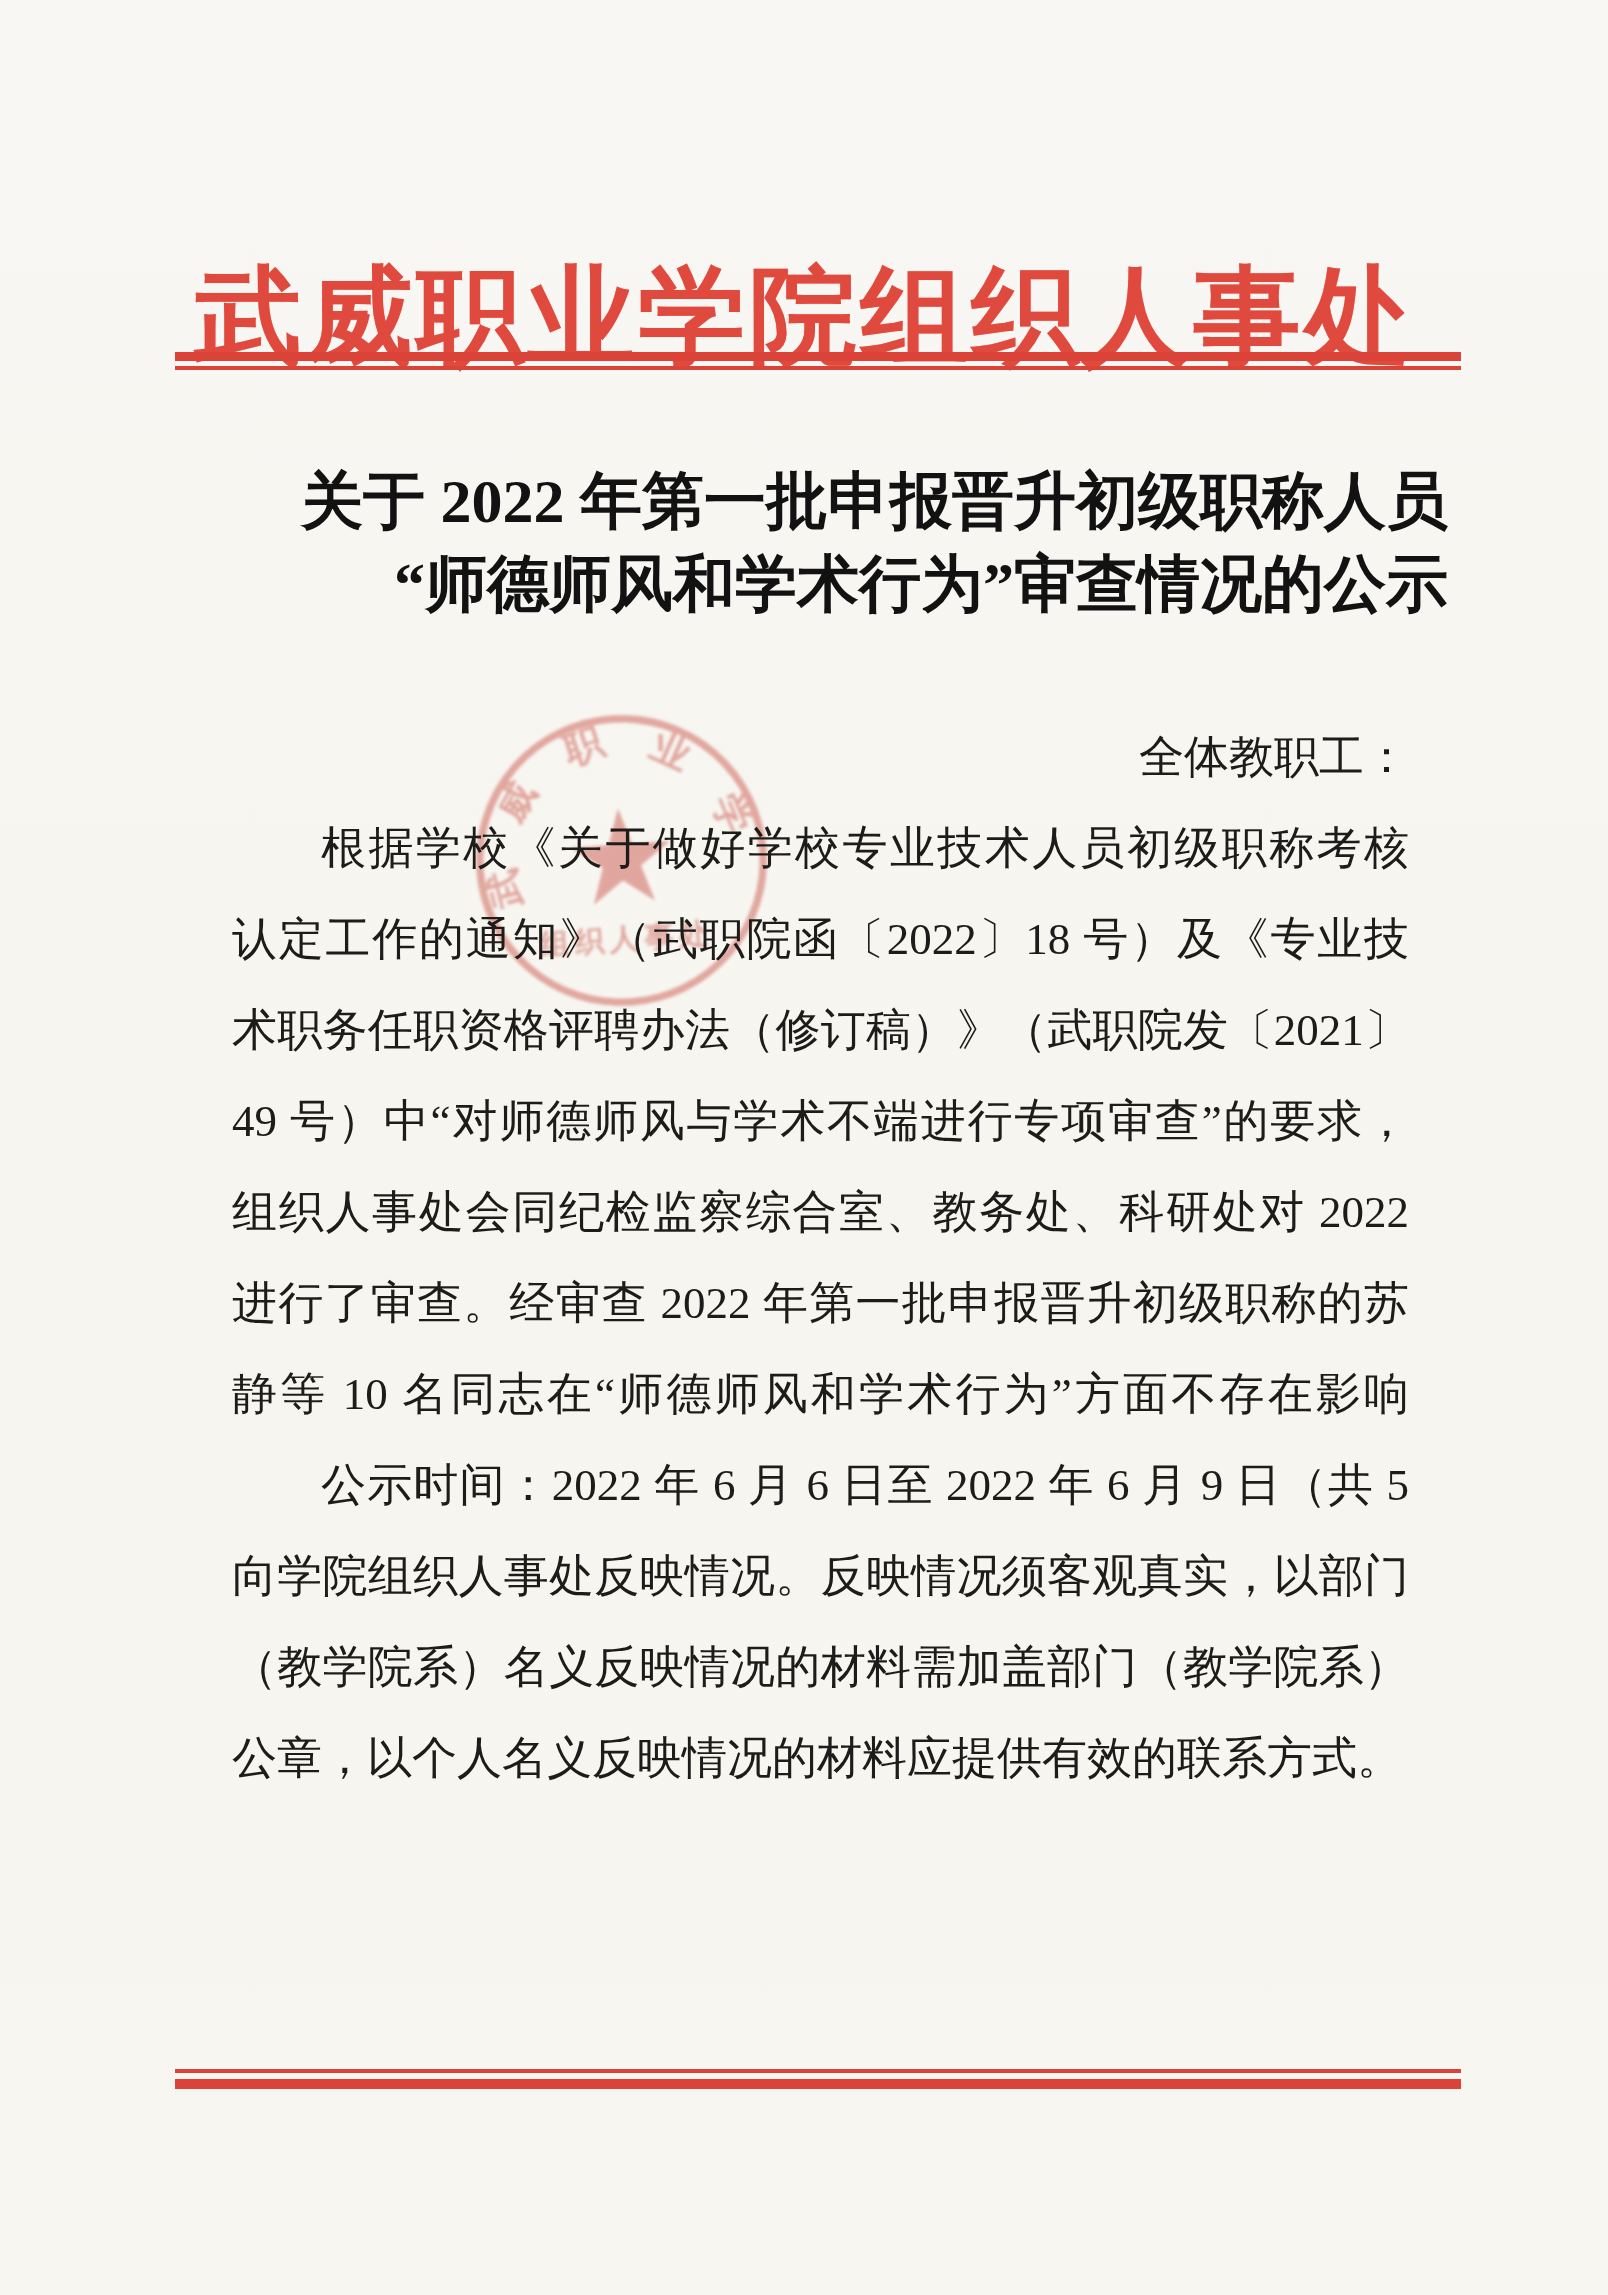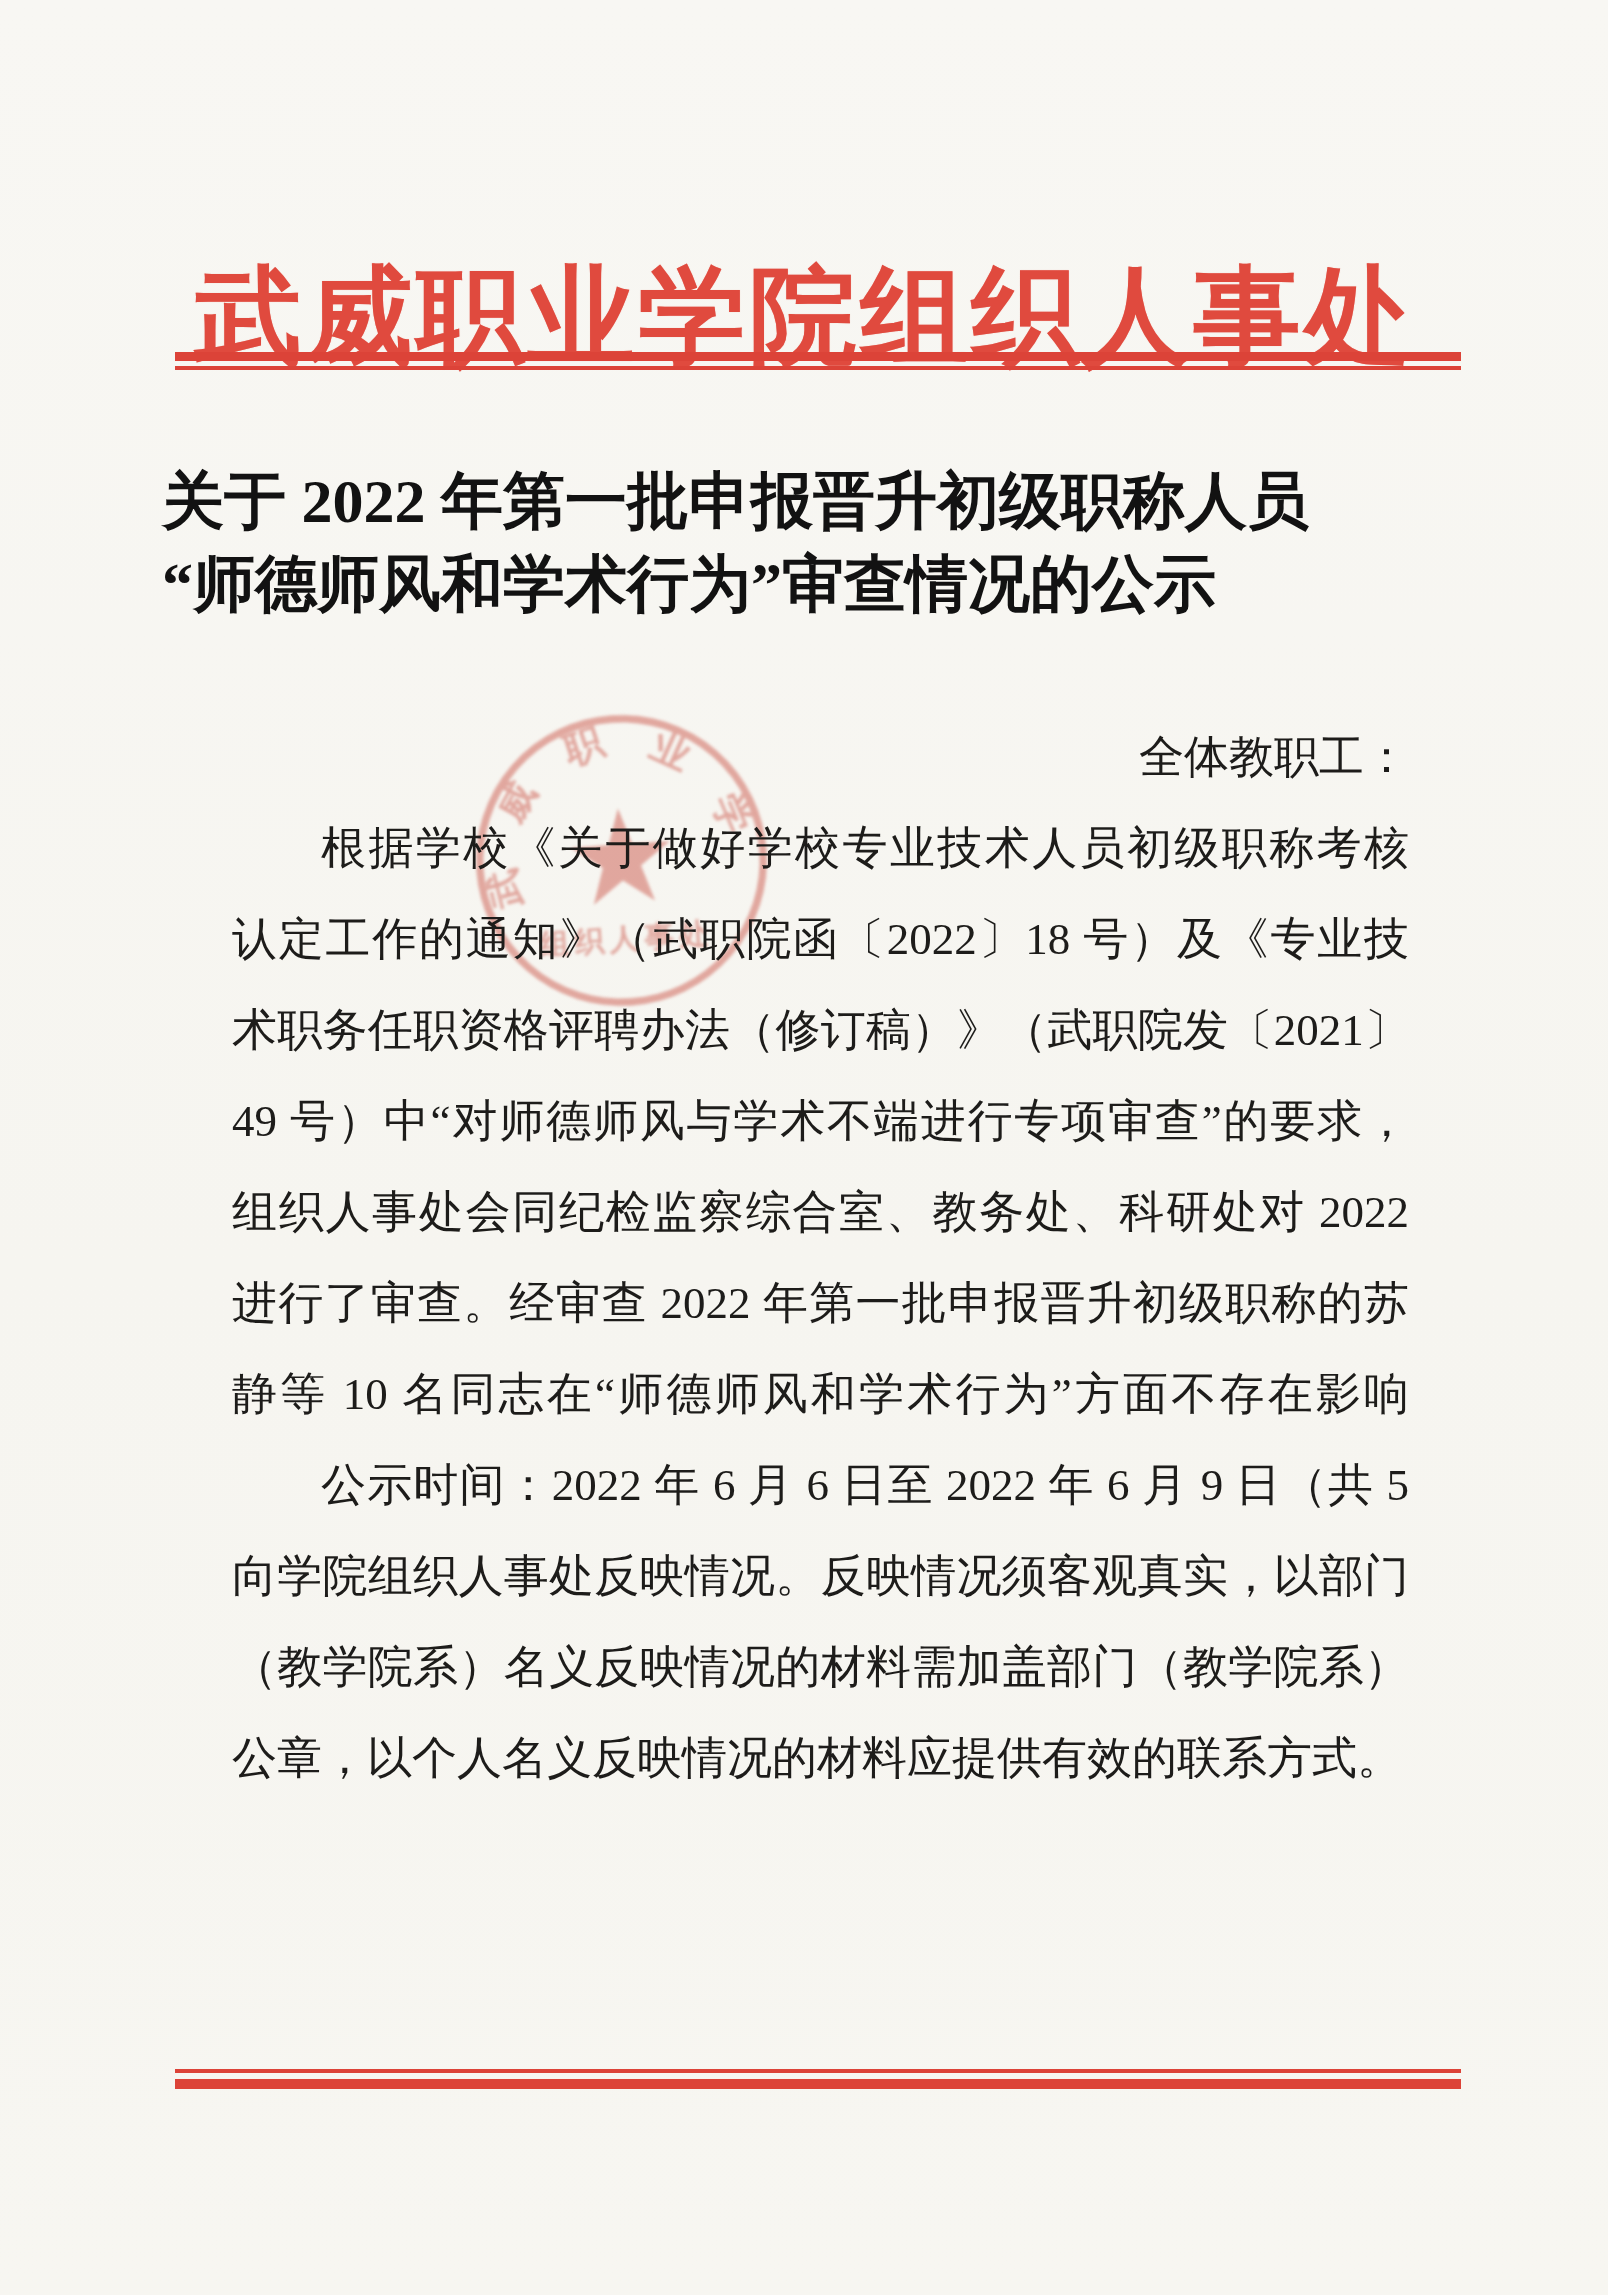--- a/index.html
+++ b/index.html
@@ -25,21 +25,21 @@
     margin-top: 40px;
   }
   .rule { position: absolute; left: 175px; width: 1286px; background: #dc4338; }
   .rule.r-top-thick    { top: 352px;  height: 9.4px; }
   .rule.r-top-thin     { top: 366px;  height: 4px;  }
   .rule.r-bottom-thin  { top: 2069px; height: 4px;  }
   .rule.r-bottom-thick { top: 2079px; height: 10px; }
   
   .doc-title {
     position: absolute; top: 460px; left: 162px; width: 1286px;
-    text-align: left; font-weight: 700; color: #121212;
+    text-align: right; font-weight: 700; color: #121212;
     font-size: 62px; line-height: 83px;
   }
   .doc-title .tline { white-space: nowrap; }
   
   .body-block {
     position: absolute; top: 712px; left: 232px; width: 1177px;
     font-size: 45px; line-height: 91px; color: #1d1c1a;
   }
   .bline {
     white-space: nowrap;

